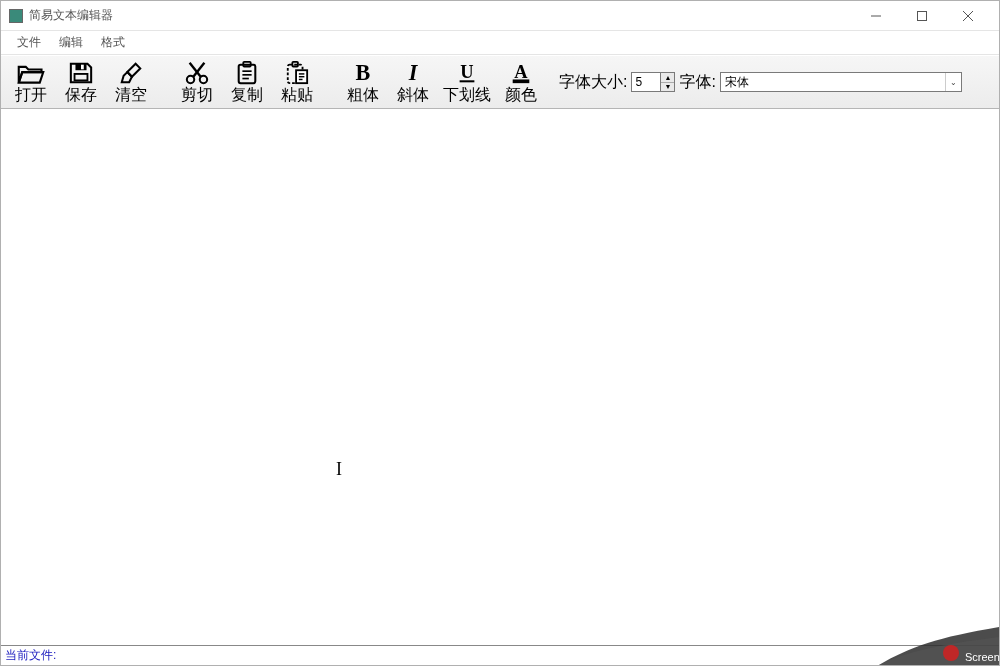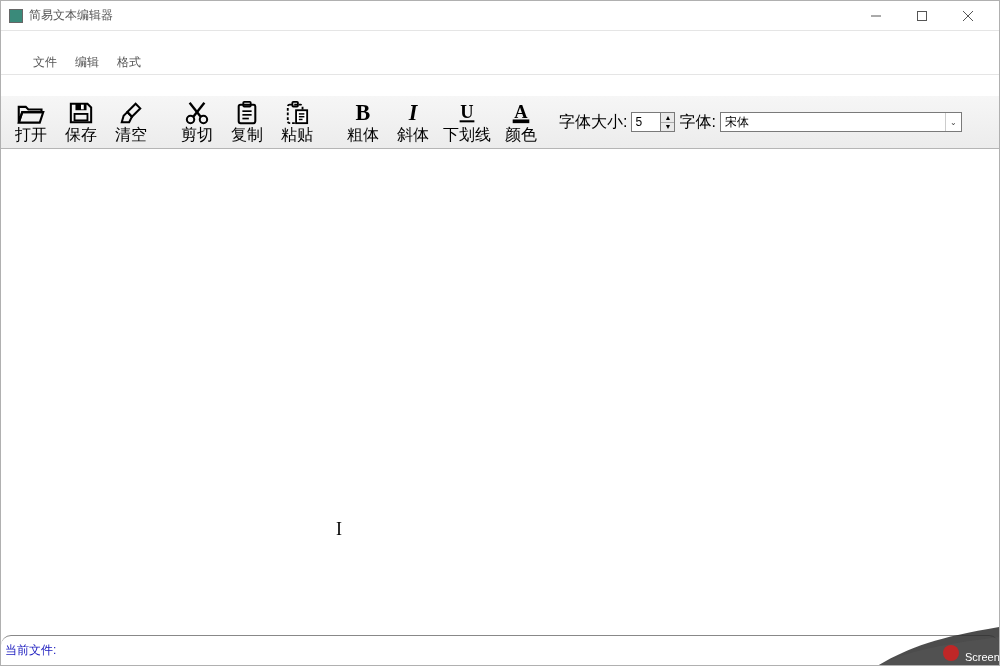--- a/index.html
+++ b/index.html
@@ -1,43 +1,43 @@
 <!DOCTYPE html>
 <html><head>
 <meta charset="utf-8">
 <style>
   * { box-sizing: border-box; margin: 0; padding: 0; }
   html, body { width: 1000px; height: 666px; font-family: "Microsoft YaHei", "SimSun", sans-serif; font-size: 12px; overflow: hidden; background: #fff; }
-  .window { width: 1000px; height: 666px; border: 1px solid #b0b0b0; display: flex; flex-direction: column; background: #fff; position: relative; gap: 20px; }
+  .window { width: 1000px; height: 666px; border: 1px solid #b0b0b0; display: flex; flex-direction: column; background: #fff; position: relative; }
   .titlebar { height: 30px; background: #ffffff; display: flex; align-items: center; padding: 0 8px; border-bottom: 1px solid #e5e5e5; }
   .titlebar .app-icon { width: 14px; height: 14px; border: 1px solid #666; background: linear-gradient(135deg,#3a8a7a,#3a8a7a); margin-right: 6px; }
   .titlebar .title { color: #555; font-size: 12px; flex: 0 0 auto; }
   .titlebar .spacer { flex: 1; }
   .winbtn { width: 46px; height: 30px; display: flex; align-items: center; justify-content: center; color: #555; }
   .winbtn svg { display:block; }
-  .menubar { height: 24px; background: #ffffff; display: flex; align-items: center; padding: 0 24px; gap: 2px; border-bottom: 1px solid #e5e5e5; }
+  .menubar { height: 24px; background: #ffffff; display: flex; align-items: center; padding: 0 8px; gap: 2px; border-bottom: 1px solid #e5e5e5; }
   .menuitem { padding: 2px 8px; color: #555; font-size: 12px; }
   .toolbar { height: 54px; background: linear-gradient(#f6f6f6,#ececec); border-top:1px solid #fff; border-bottom: 1px solid #b5b5b5; display: flex; align-items: center; padding: 0 6px; gap: 2px; }
   .toolbtn { width: 48px; height: 48px; display: flex; flex-direction: column; align-items: center; justify-content: center; gap: 2px; border:1px solid transparent; border-radius:2px; }
   .toolbtn.wide { width: 56px; }
   .toolbtn svg { width: 28px; height: 24px; }
   .toolbtn .lbl { font-size: 16px; color: #000; line-height: 1; }
   .toolsep { width: 14px; }
   .tool-label { font-size: 16px; color: #000; padding: 0 2px; }
   .spin { display:inline-flex; align-items:center; border:1px solid #7a7a7a; height:20px; background:#fff; }
   .spin input { width:28px; border:none; outline:none; font-size:12px; padding:1px 3px; text-align:left; }
   .spin .arrows { width:14px; height:18px; display:flex; flex-direction:column; border-left:1px solid #7a7a7a; }
   .spin .arrows div { flex:1; display:flex; align-items:center; justify-content:center; font-size:7px; line-height:1; background:#e9e9e9; }
   .spin .arrows div:first-child { border-bottom:1px solid #aaa; }
   .combo { position:relative; display:inline-flex; align-items:center; border:1px solid #7a7a7a; height:20px; background:#fff; width:242px; }
   .combo .val { flex:1; padding:1px 4px; font-size:12px; font-family:"SimSun",serif; }
   .combo .dd { width:16px; height:18px; display:flex; align-items:center; justify-content:center; font-size:8px; border-left:1px solid #ccc; color:#444; }
   .editor { flex:1; background:#fff; position:relative; cursor:text; }
   .caret { position:absolute; left:335px; top:350px; font-family: serif; font-size:18px; color:#000; }
-  .statusbar { height:30px; border-top:1px solid #888; background:#fff; display:flex; align-items:center; padding:0 4px; font-size:12px; color:#2020c0;border-radius:10px; }
+  .statusbar { height:20px; border-top:1px solid #888; background:#fff; display:flex; align-items:center; padding:0 4px; font-size:12px; color:#2020c0; }
   .corner-smudge { position:absolute; right:0; bottom:0; width:120px; height:48px; pointer-events:none; }
 </style>
 </head>
 <body>
 
 <div class="window">
 
   <div class="titlebar">
     <div class="app-icon"></div>
     <div class="title">简易文本编辑器</div>

